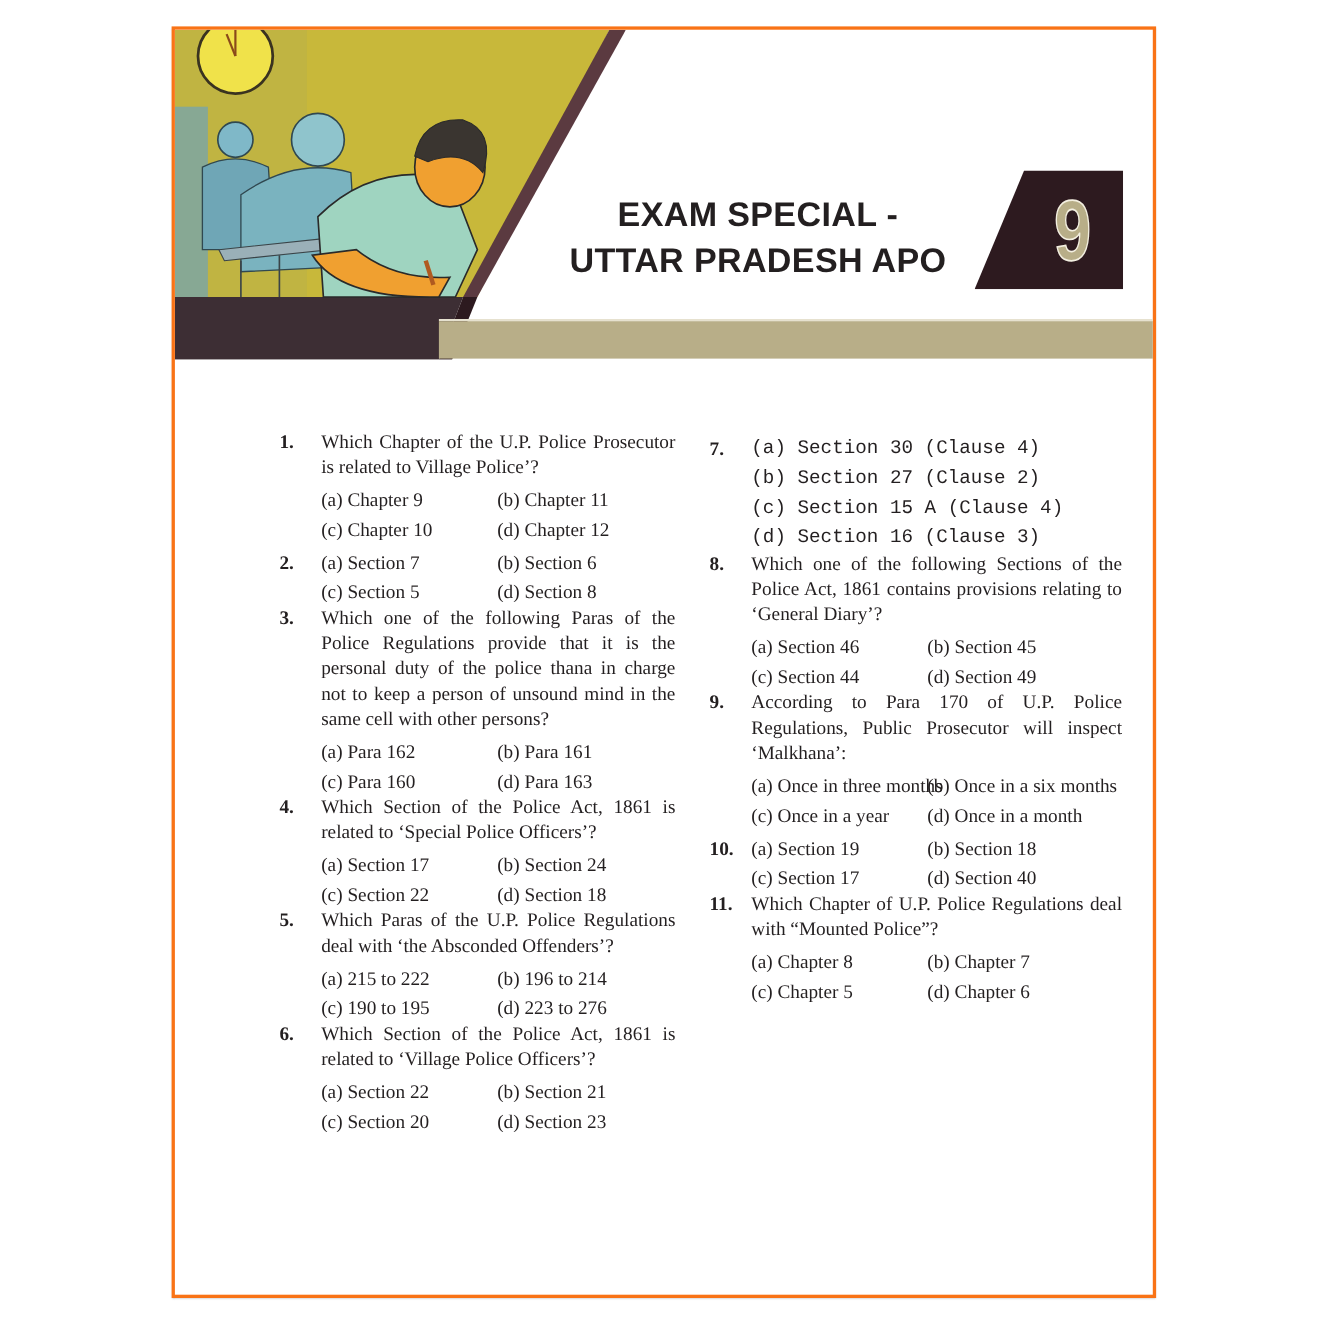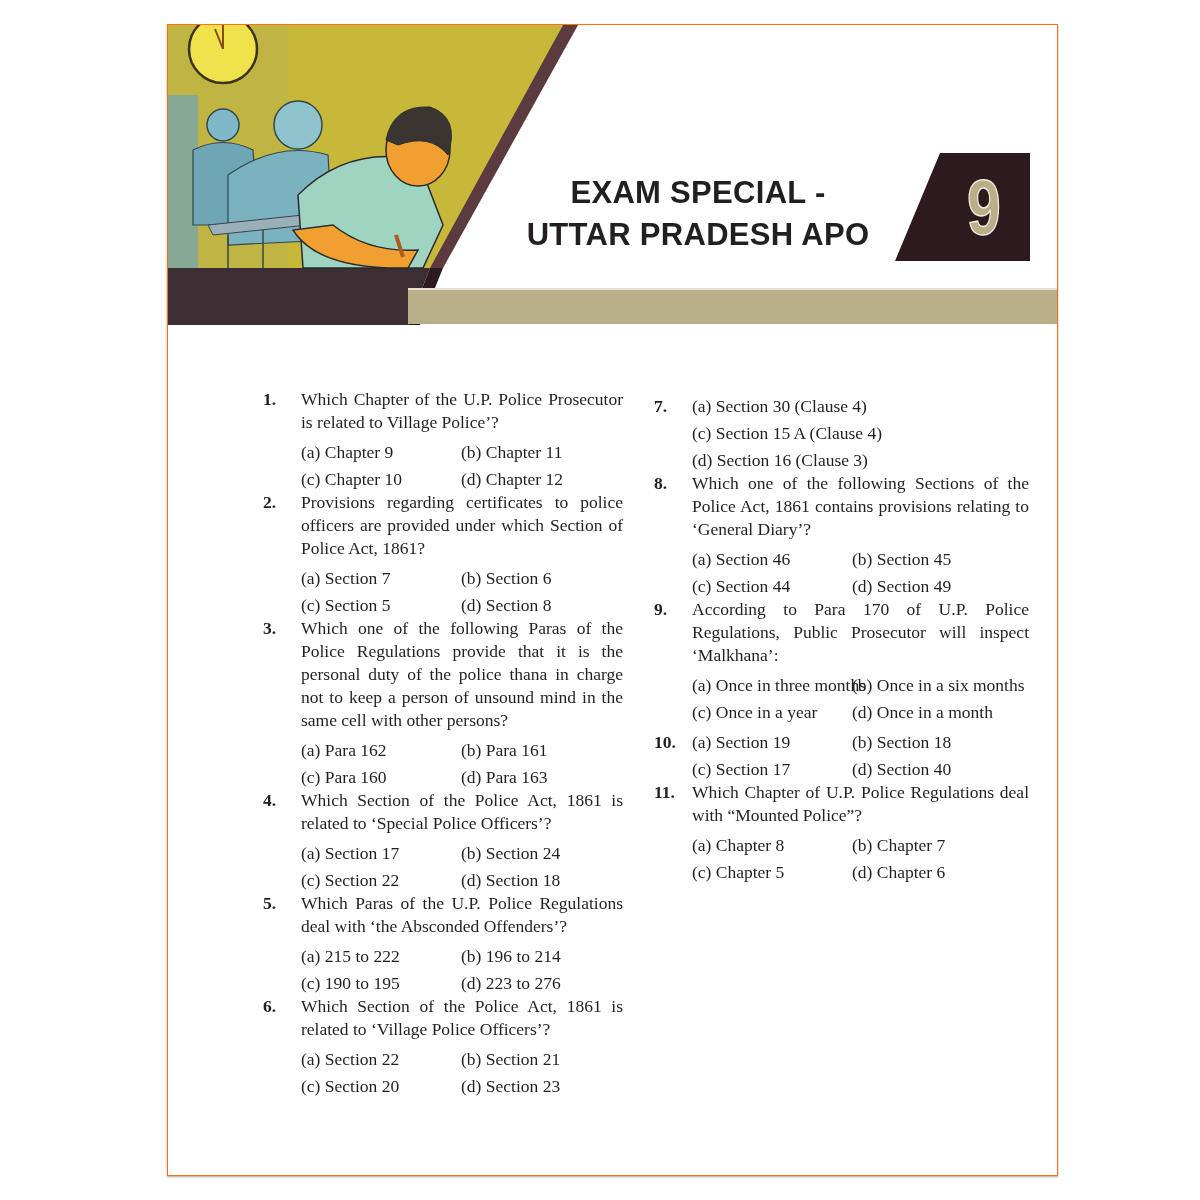--- a/index.html
+++ b/index.html
@@ -1,33 +1,33 @@
 <!DOCTYPE html>
 <html><head>
 <meta charset="utf-8">
 <style>
   html,body{margin:0;padding:0;background:#ffffff;}
   body{width:1200px;height:1200px;position:relative;overflow:hidden;font-family:"Liberation Serif",serif;color:#231f20;}
-  .page{position:absolute;left:167px;top:24px;width:889px;height:1150px;border:1px solid #f97316;box-shadow:0 1px 2px rgba(0,0,0,.35);background:#fff;}
+  .page{position:absolute;left:156px;top:24px;width:889px;height:1150px;border:3px solid #f97316;box-shadow:0 1px 2px rgba(0,0,0,.35);background:#fff;}
   .illus{position:absolute;left:0;top:0;width:410px;height:300px;overflow:hidden;}
   .illus svg{display:block;}
   .tan-bar{position:absolute;left:240px;top:265px;width:649px;height:34px;background:#b8ae88;}
   .tan-line{position:absolute;left:240px;top:263px;width:649px;height:2px;background:#e6e1cf;}
   .title{position:absolute;left:300px;top:147px;width:460px;text-align:center;font-family:"Liberation Sans",sans-serif;font-weight:bold;font-size:31px;line-height:42px;color:#231f20;letter-spacing:0.3px;}
   .chapter-badge{position:absolute;left:727px;top:128px;width:135px;height:108px;}
   .chapter-num{position:absolute;left:770px;top:128px;width:92px;height:108px;display:flex;align-items:center;justify-content:center;font-family:"Liberation Sans",sans-serif;font-weight:bold;font-size:78px;color:#b8ae88;-webkit-text-stroke:1.5px #f3efe0;transform:scaleX(0.78);}
   
   .col{position:absolute;top:363px;font-size:17.5px;line-height:23px;}
   .col-left{left:95px;width:360px;}
   .col-right{left:486px;width:375px;}
   .q{position:relative;padding-left:38px;margin:0;}
   .q-num{position:absolute;left:0;top:0;font-weight:bold;}
   .q-text{text-align:justify;text-align-last:left;display:block;}
   .opts{display:grid;grid-template-columns:160px 1fr;margin-top:7px;row-gap:4px;}
-  .opts.single{grid-template-columns:1fr;}
+  .opts.single{grid-template-columns:1fr;font-family:Liberation Mono, monospace;}
   .opt{white-space:nowrap;}
   .opt.wrap{white-space:normal;}
 </style>
 </head>
 <body>
 
 <div class="page">
 
   <div class="illus">
     <svg width="410" height="300" viewBox="0 0 410 300">
@@ -86,21 +86,20 @@
       <span class="q-text">Which Chapter of the U.P. Police Prosecutor is related to Village Police’?</span>
       <div class="opts">
         <span class="opt">(a) Chapter 9</span>
         <span class="opt">(b) Chapter 11</span>
         <span class="opt">(c) Chapter 10</span>
         <span class="opt">(d) Chapter 12</span>
       </div>
     </div>
     <div class="q">
       <span class="q-num">2.</span>
-      <span class="q-text">Provisions regarding certificates to police officers are provided under which Section of Police Act, 1861?</span>
       <div class="opts">
         <span class="opt">(a) Section 7</span>
         <span class="opt">(b) Section 6</span>
         <span class="opt">(c) Section 5</span>
         <span class="opt">(d) Section 8</span>
       </div>
     </div>
     <div class="q">
       <span class="q-num">3.</span>
       <span class="q-text">Which one of the following Paras of the Police Regulations provide that it is the personal duty of the police thana in charge not to keep a person of unsound mind in the same cell with other persons?</span>
@@ -141,20 +140,21 @@
         <span class="opt">(d) Section 23</span>
       </div>
     </div>
   </div>
 
   <div class="col col-right">
     <div class="q">
       <span class="q-num">7.</span>
       <div class="opts single">
         <span class="opt">(a) Section 30 (Clause 4)</span>
+        <span class="opt">(b) Section 27 (Clause 2)</span>
         <span class="opt">(c) Section 15 A (Clause 4)</span>
         <span class="opt">(d) Section 16 (Clause 3)</span>
       </div>
     </div>
     <div class="q">
       <span class="q-num">8.</span>
       <span class="q-text">Which one of the following Sections of the Police Act, 1861 contains provisions relating to ‘General Diary’?</span>
       <div class="opts">
         <span class="opt">(a) Section 46</span>
         <span class="opt">(b) Section 45</span>

